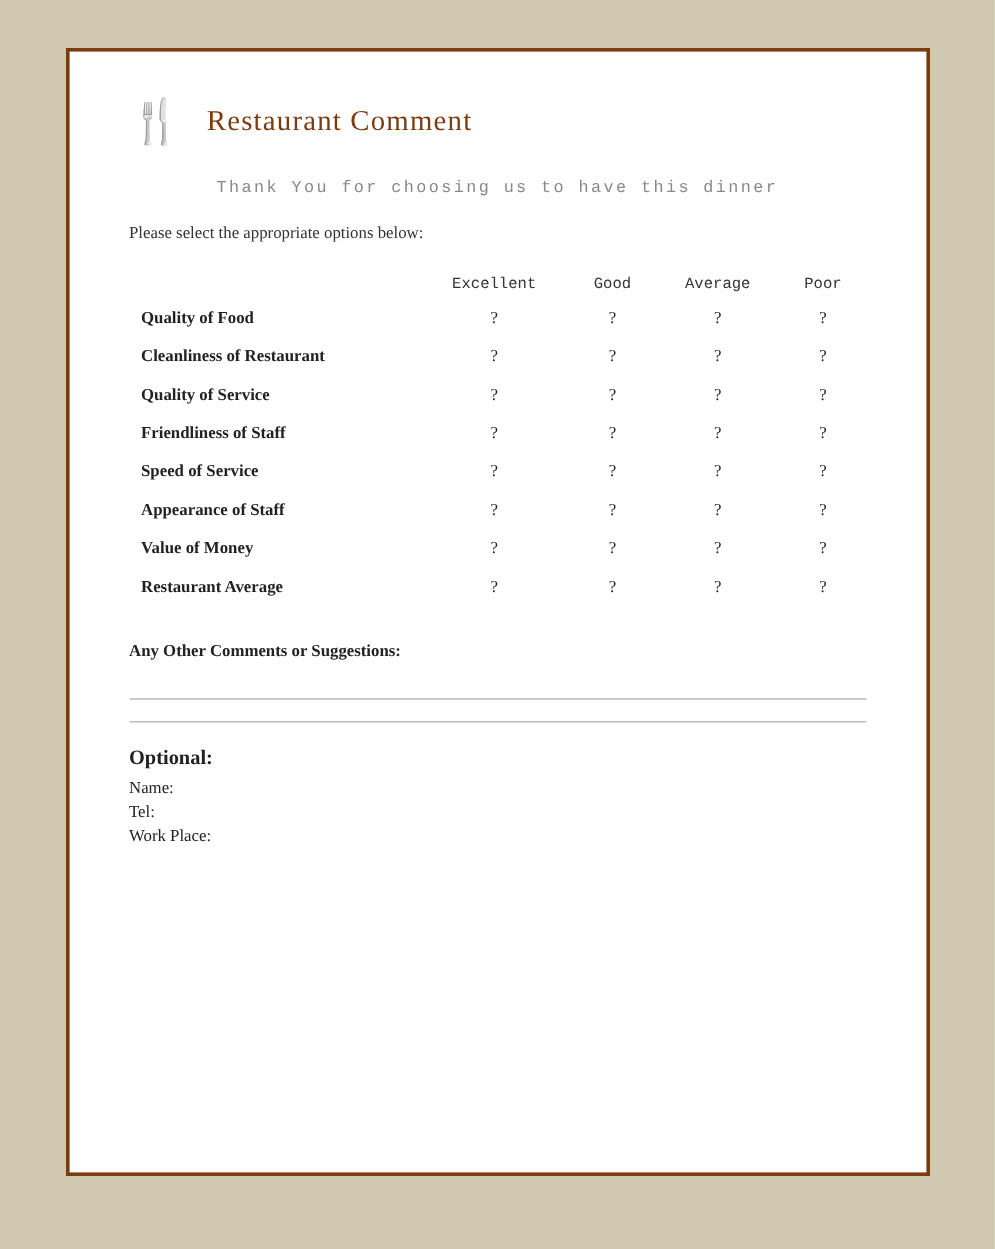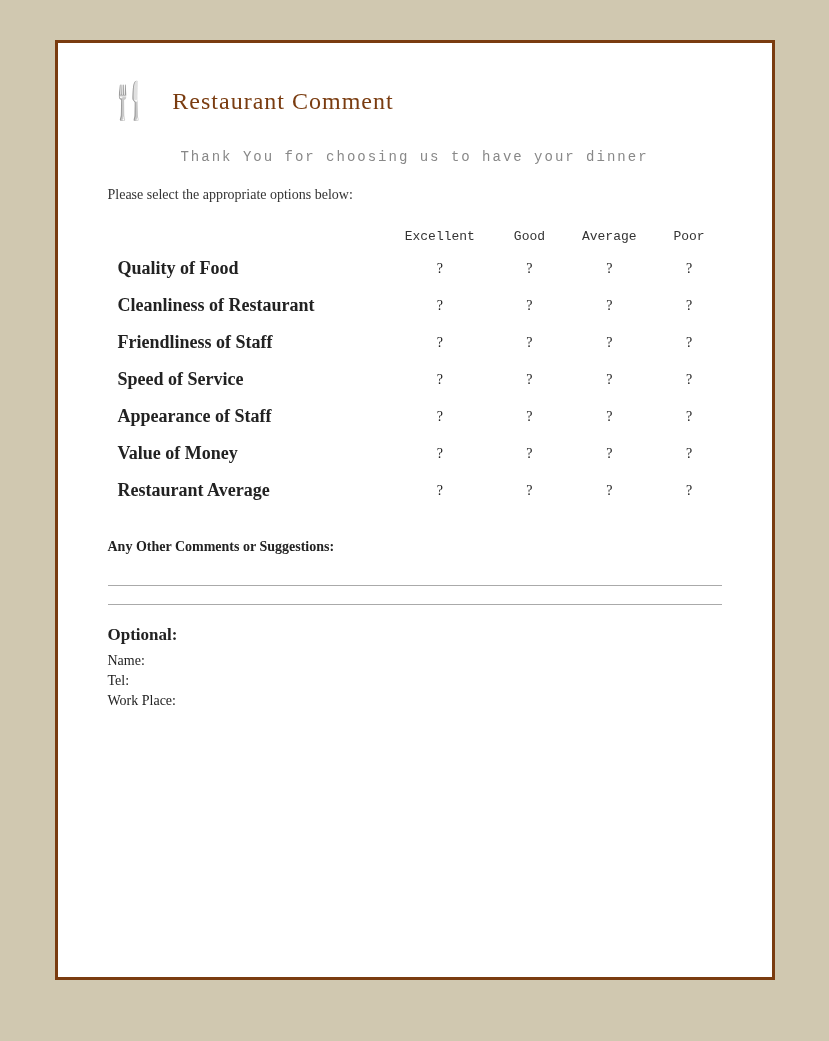--- a/index.html
+++ b/index.html
@@ -75,21 +75,21 @@
     .rating-table tbody tr td {
       padding: 8px 10px;
       font-size: 14px;
       color: #222;
       text-align: center;
       vertical-align: middle;
     }
     .rating-table tbody tr td:first-child {
       text-align: left;
       font-weight: bold;
-      font-size: 18px;
+      font-size: 14px;
       color: #222;
     }
     .q-mark {
       font-size: 16px;
       color: #555;
     }
     .comments-section {
       margin-bottom: 20px;
     }
     .comments-label {
@@ -126,21 +126,21 @@
 </head>
 <body>
 
 <div class="page">
 
   <div class="header">
     <div class="icon-utensils">🍴</div>
     <div class="title">Restaurant Comment</div>
   </div>
 
-  <div class="subtitle">Thank You for choosing us to have your dinner</div>
+  <div class="subtitle">Thank You for choosing us to have this dinner</div>
 
 
   <div class="instruction">Please select the appropriate options below:</div>
 
   <table class="rating-table">
     <thead>
       <tr>
         <th></th>
         <th>Excellent</th>
         <th>Good</th>
@@ -157,20 +157,27 @@
           <td class="q-mark">?</td>
         </tr>
         <tr>
           <td>Cleanliness of Restaurant</td>
           <td class="q-mark">?</td>
           <td class="q-mark">?</td>
           <td class="q-mark">?</td>
           <td class="q-mark">?</td>
         </tr>
         <tr>
+          <td>Quality of Service</td>
+          <td class="q-mark">?</td>
+          <td class="q-mark">?</td>
+          <td class="q-mark">?</td>
+          <td class="q-mark">?</td>
+        </tr>
+        <tr>
           <td>Friendliness of Staff</td>
           <td class="q-mark">?</td>
           <td class="q-mark">?</td>
           <td class="q-mark">?</td>
           <td class="q-mark">?</td>
         </tr>
         <tr>
           <td>Speed of Service</td>
           <td class="q-mark">?</td>
           <td class="q-mark">?</td>

